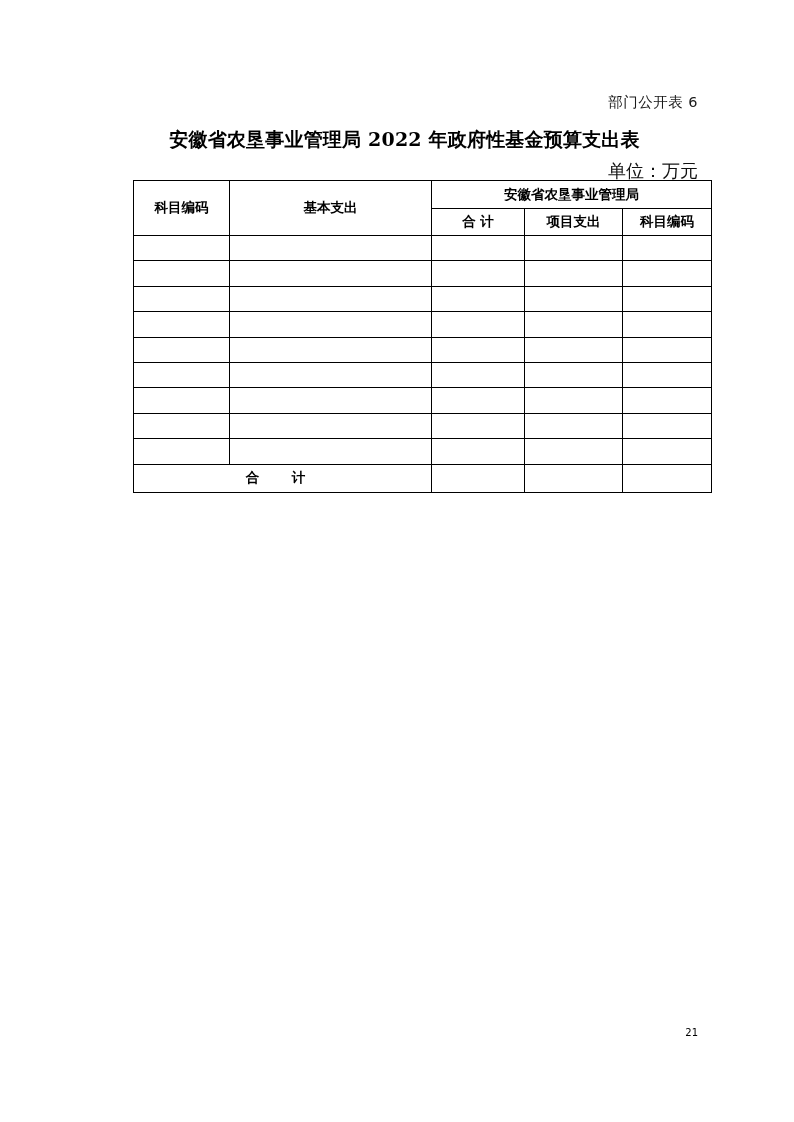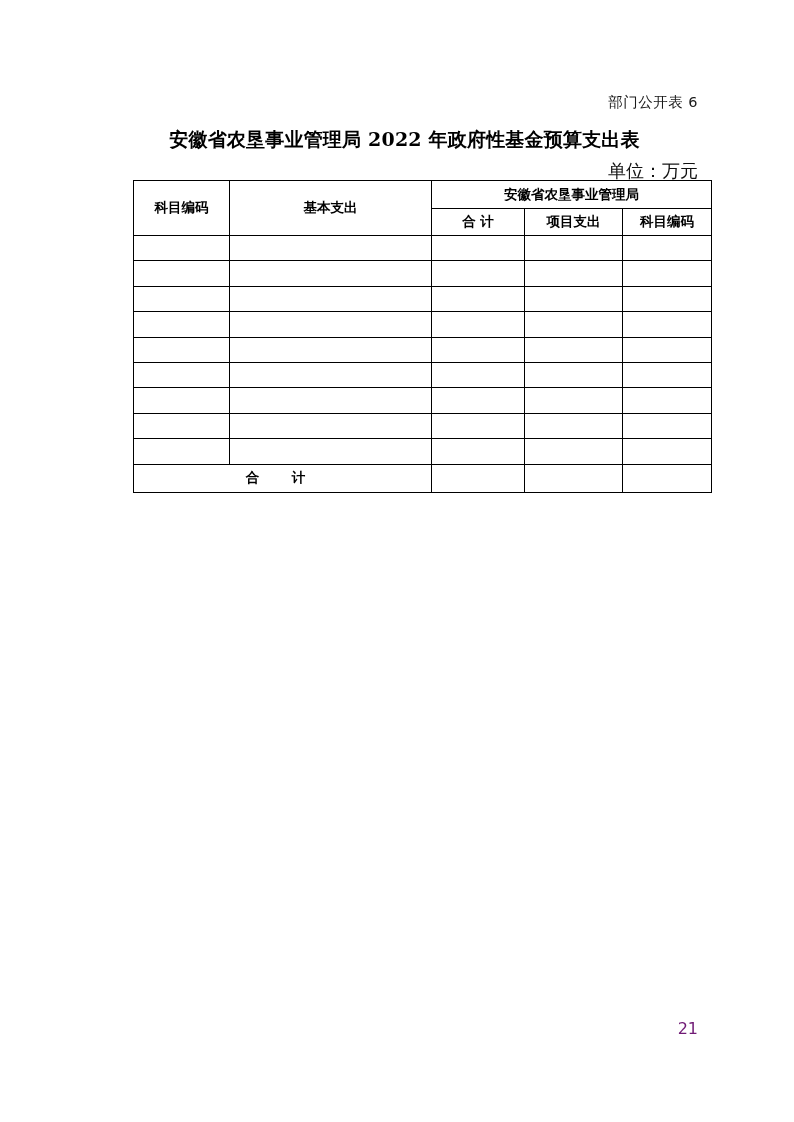--- a/index.html
+++ b/index.html
@@ -110,22 +110,22 @@
     font-size: 13.5px;
     line-height: 21px;
     color: #111;
     font-family: "DejaVu Sans", "Liberation Sans", sans-serif;
     letter-spacing: 0.2px;
   }
   .page-number {
     position: absolute;
     right: 96px;
     bottom: 84px;
-    font-size: 16px;
-    color: #701a75;
+    font-size: 10px;
+    color: #000000;
   }
 </style>
 </head>
 <body>
 
 <div class="page">
 
   <div class="form-code">部门公开表 6</div>
 
   <div class="doc-title">安徽省农垦事业管理局 2022 年政府性基金预算支出表</div>

